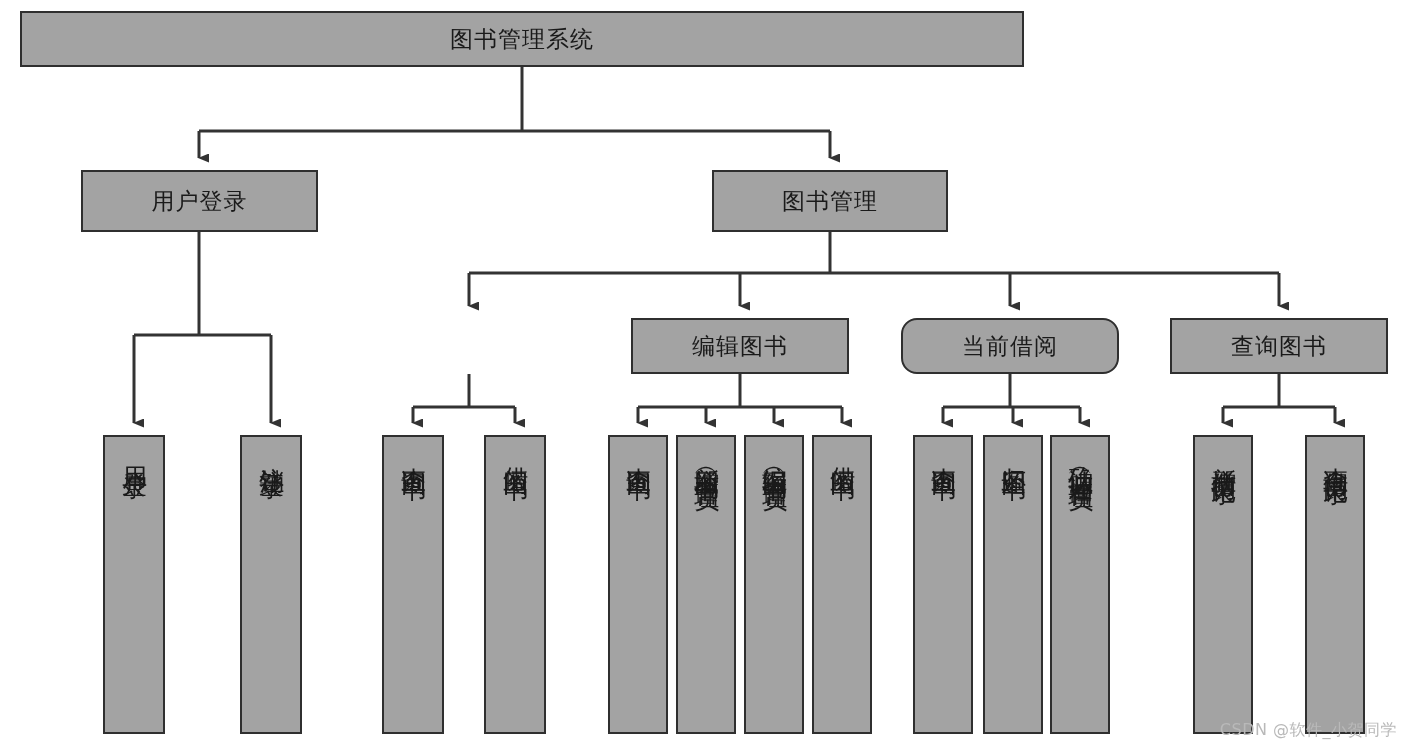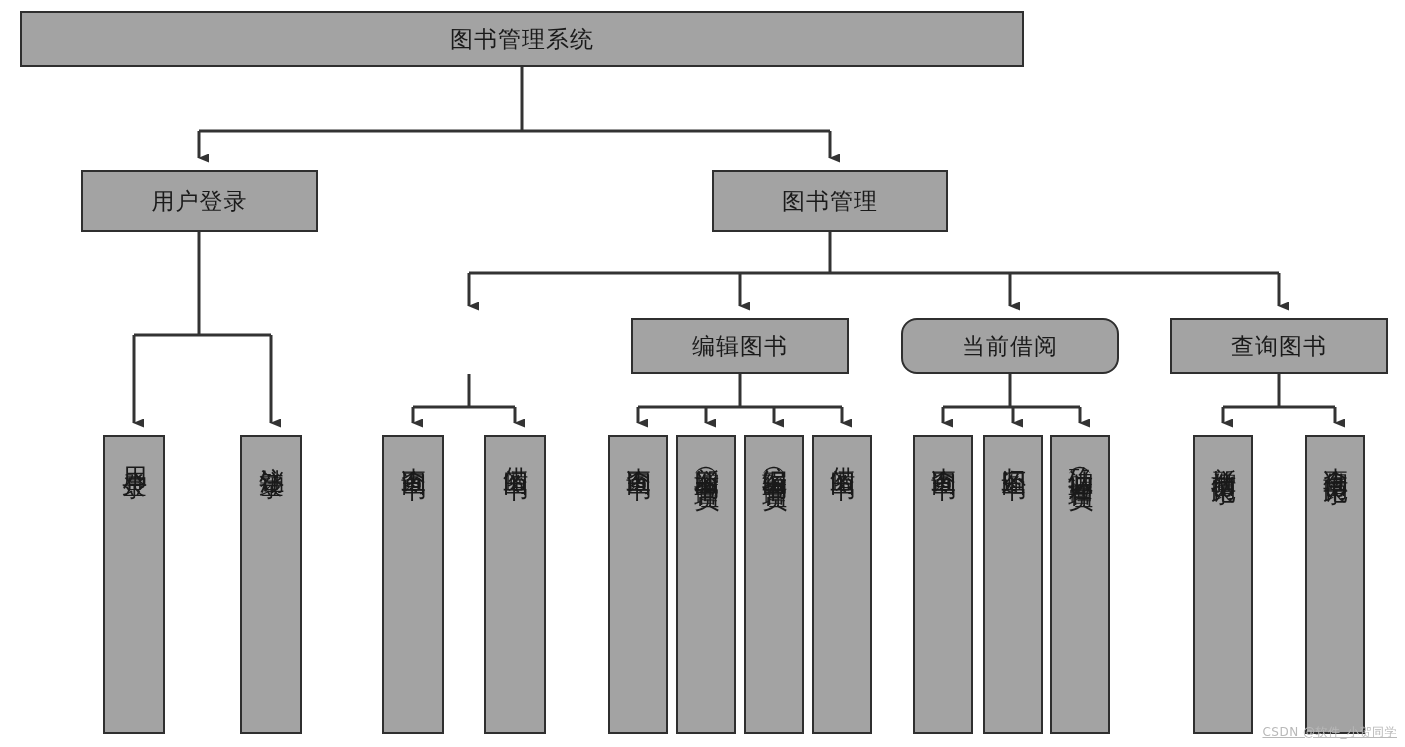--- a/index.html
+++ b/index.html
@@ -57,26 +57,25 @@
     color: #1a1a1a;
   }
   .node .htext {
     display: block;
     white-space: nowrap;
   }
   #watermark {
     position: absolute;
     right: 8px;
     bottom: 6px;
-    font-size: 12px;
+    font-size: 16px;
     color: #b9b9b9;
     letter-spacing: 0.5px;
     white-space: nowrap;
     user-select: none;
-    text-decoration: underline;
   }
 </style>
 </head>
 <body>
 
 <div id="diagram-root">
 
   <svg id="edges-layer" viewBox="0 0 1405 747" width="1405" height="747" xmlns="http://www.w3.org/2000/svg">
     <defs>
       <marker id="arrowhead" markerWidth="9" markerHeight="11" refX="4.5" refY="10" orient="auto" markerUnits="userSpaceOnUse">

